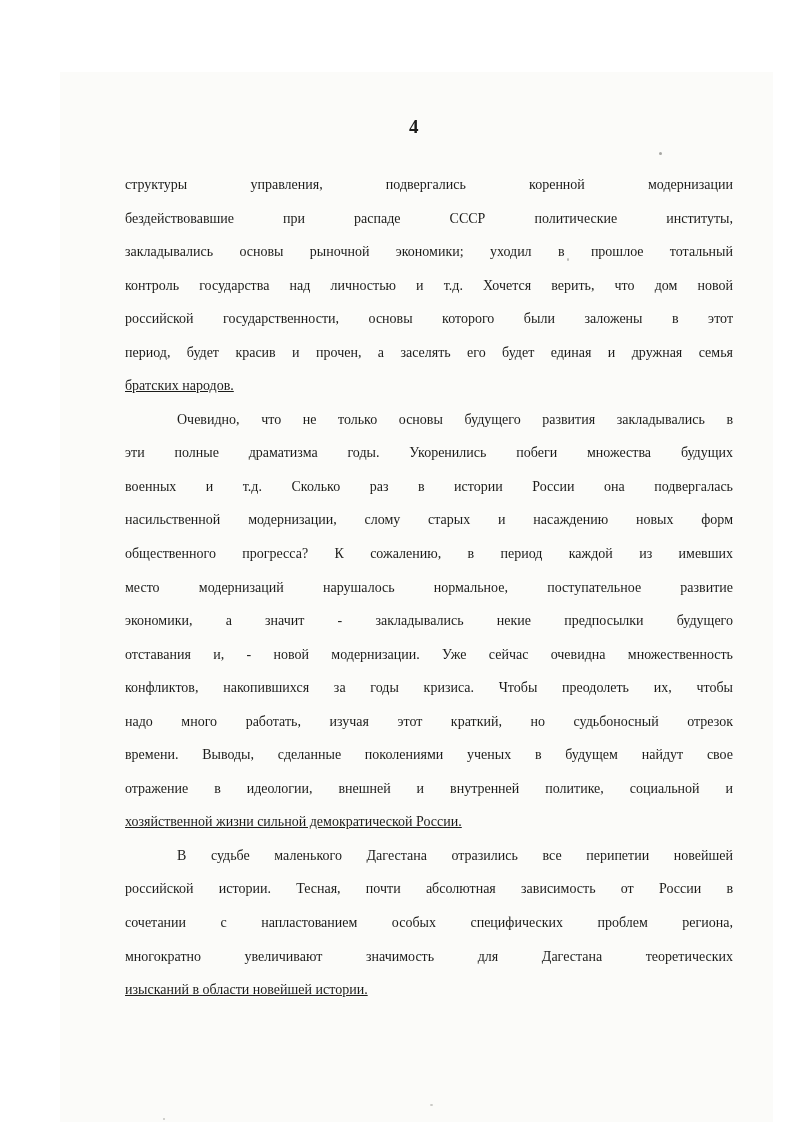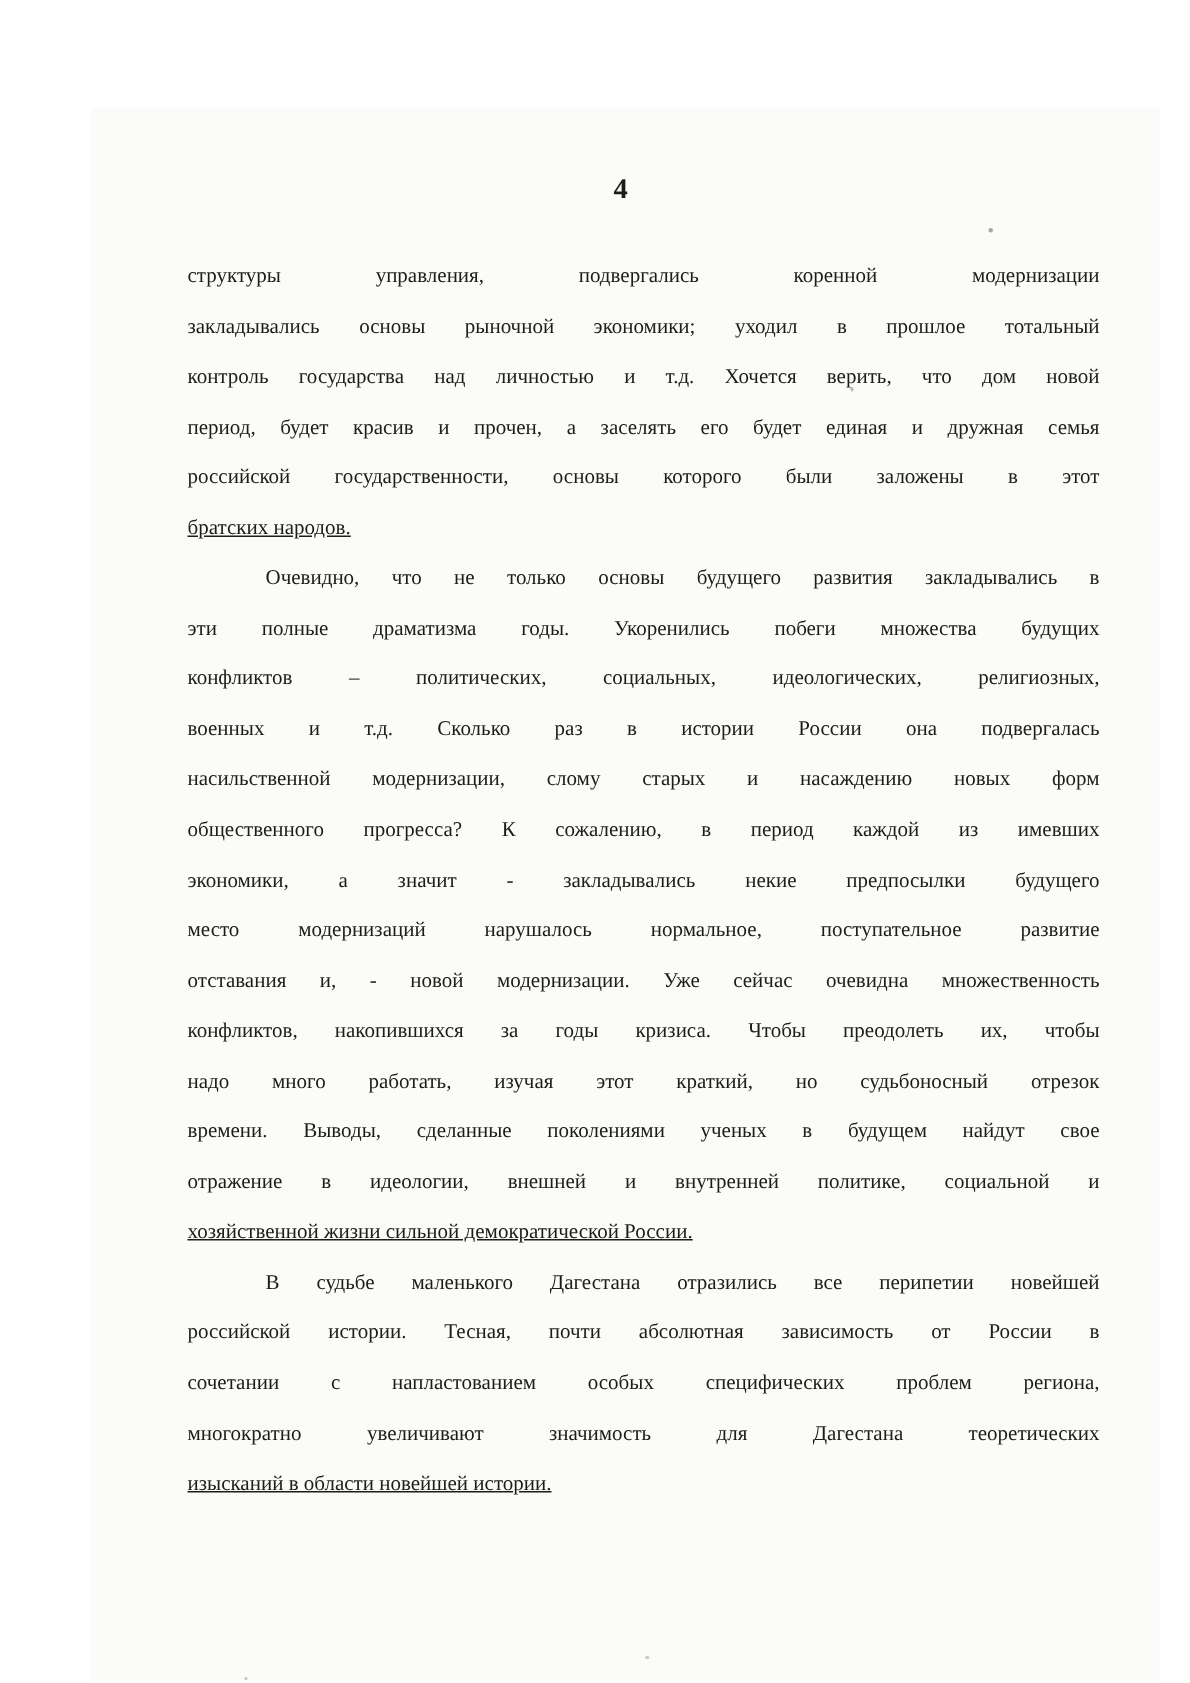--- a/index.html
+++ b/index.html
@@ -65,35 +65,35 @@
 </style>
 </head>
 <body style="background: rgb(255, 255, 255);">
 
 <div class="scan-area" style="background: rgb(251, 251, 249);">
   <div class="page-number" style="color: rgb(28, 28, 26);">4</div>
 
   <div class="text-block" style="color: rgb(28, 28, 26);">
       <div class="paragraph">
         <div class="line">структуры управления, подвергались коренной модернизации</div>
+        <div class="line">бездействовавшие при распаде СССР политические институты,</div>
         <div class="line">закладывались основы рыночной экономики; уходил в прошлое тотальный</div>
         <div class="line">контроль государства над личностью и т.д. Хочется верить, что дом новой</div>
+        <div class="line">российской государственности, основы которого были заложены в этот</div>
         <div class="line">период, будет красив и прочен, а заселять его будет единая и дружная семья</div>
-        <div class="line">российской государственности, основы которого были заложены в этот</div>
         <div class="line last">братских народов.</div>
       </div>
       <div class="paragraph">
         <div class="line indent">Очевидно, что не только основы будущего развития закладывались в</div>
         <div class="line">эти полные драматизма годы. Укоренились побеги множества будущих</div>
-        <div class="line">конфликтов – политических, социальных, идеологических, религиозных,</div>
         <div class="line">военных и т.д. Сколько раз в истории России она подвергалась</div>
         <div class="line">насильственной модернизации, слому старых и насаждению новых форм</div>
         <div class="line">общественного прогресса? К сожалению, в период каждой из имевших</div>
+        <div class="line">место модернизаций нарушалось нормальное, поступательное развитие</div>
         <div class="line">экономики, а значит - закладывались некие предпосылки будущего</div>
-        <div class="line">место модернизаций нарушалось нормальное, поступательное развитие</div>
         <div class="line">отставания и, - новой модернизации. Уже сейчас очевидна множественность</div>
         <div class="line">конфликтов, накопившихся за годы кризиса. Чтобы преодолеть их, чтобы</div>
         <div class="line">надо много работать, изучая этот краткий, но судьбоносный отрезок</div>
         <div class="line">времени. Выводы, сделанные поколениями ученых в будущем найдут свое</div>
         <div class="line">отражение в идеологии, внешней и внутренней политике, социальной и</div>
         <div class="line last">хозяйственной жизни сильной демократической России.</div>
       </div>
       <div class="paragraph">
         <div class="line indent">В судьбе маленького Дагестана отразились все перипетии новейшей</div>
         <div class="line">российской истории. Тесная, почти абсолютная зависимость от России в</div>

